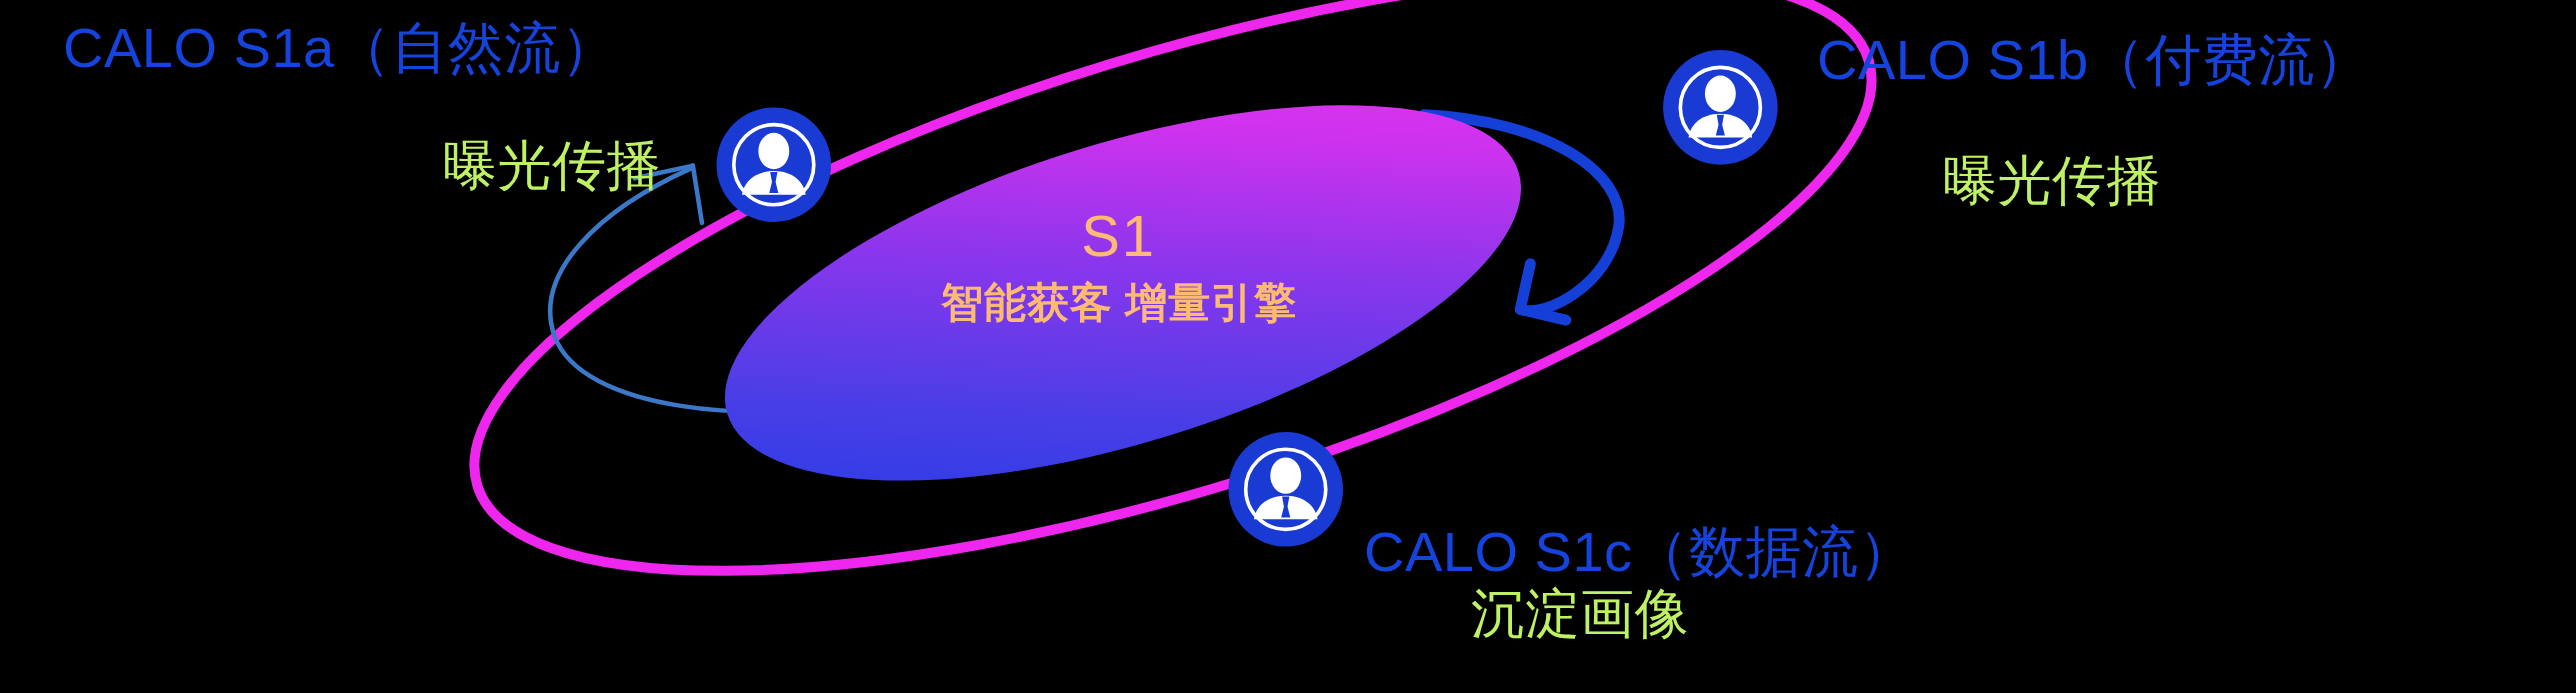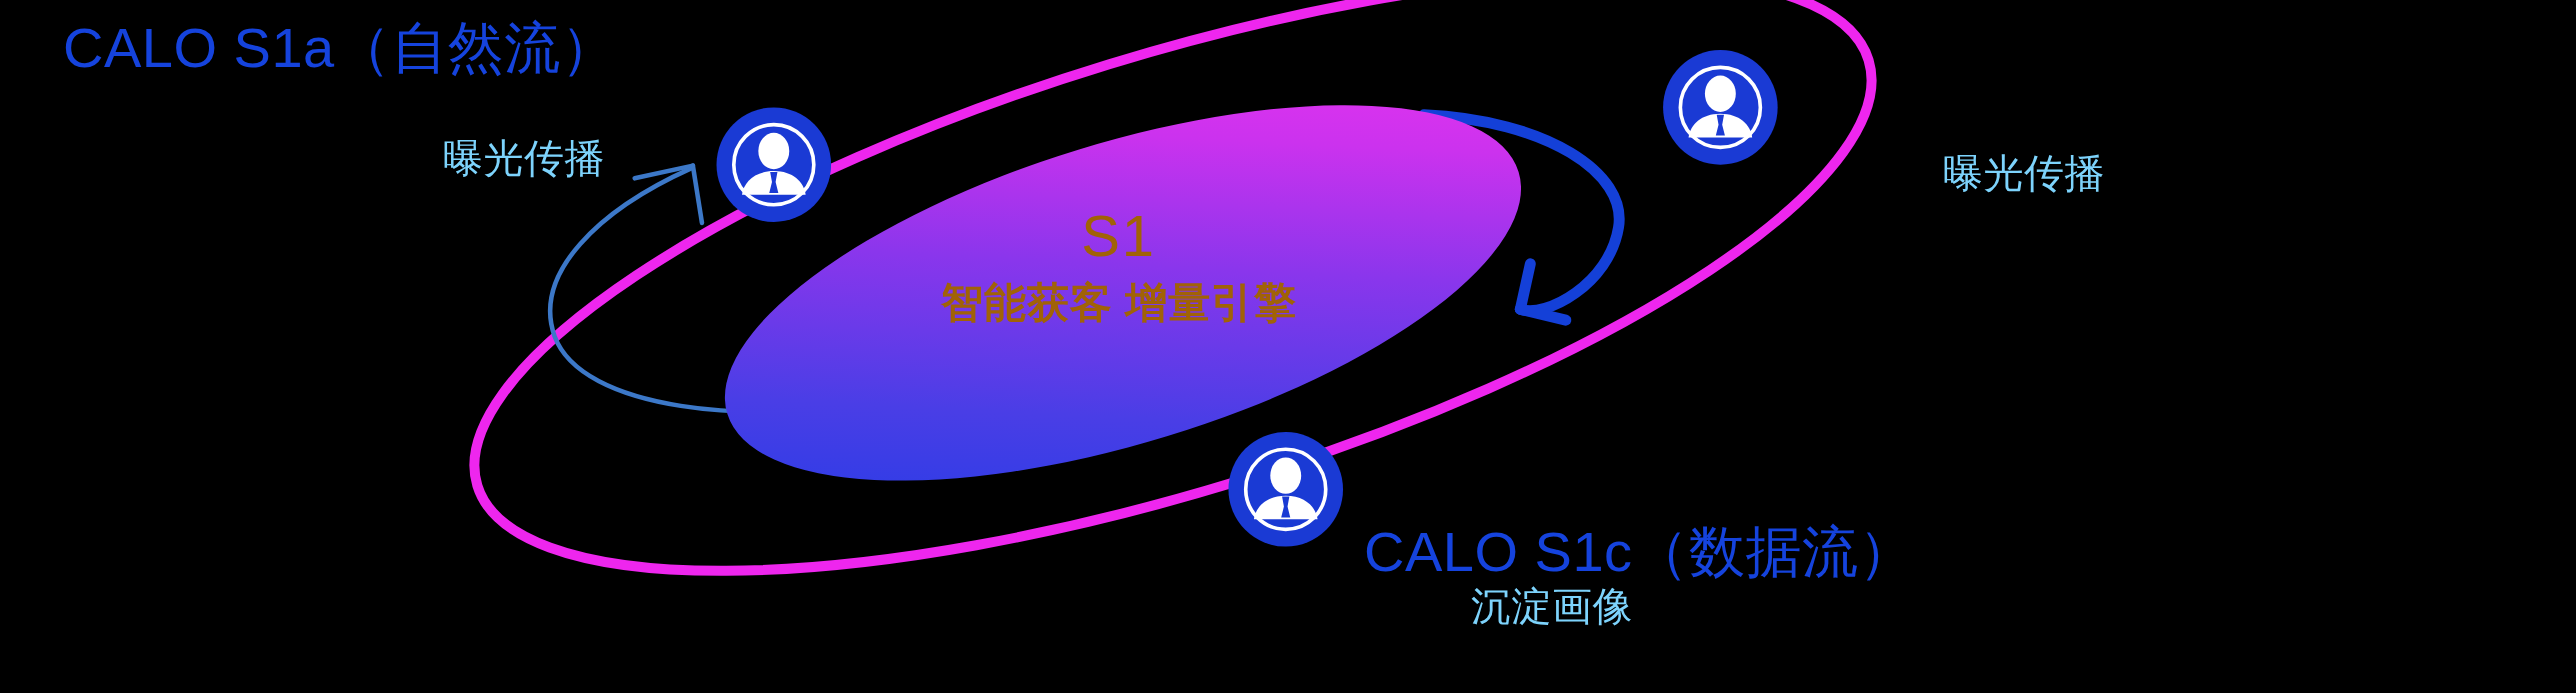--- a/index.html
+++ b/index.html
@@ -29,38 +29,38 @@
     white-space: nowrap;
     font-weight: 400;
     letter-spacing: 0.5px;
     line-height: 1;
   }
   .flow-title {
     color: #1543DD;
     font-size: 56px;
   }
   .flow-sub {
-    color: #7dd3fc;
-    font-size: 40px;
+    color: #bef264;
+    font-size: 54px;
   }
 
   #label-a-title { left: 63px;  top: 20px; }
   #label-a-sub   { left: 443px; top: 138px; }
 
   #label-b-title { left: 1817px; top: 32px; }
   #label-b-sub   { left: 1943px; top: 153px; }
 
   #label-c-title { left: 1364px; top: 480px; margin-top: 44px; }
   #label-c-sub   { left: 1471px; top: 586px; }
 
   
   .core-text {
     position: absolute;
     text-align: center;
-    color: #a16207;
+    color: #fdba74;
     white-space: nowrap;
     line-height: 1;
     pointer-events: none;
   }
   #core-heading {
     left: 964px;
     top: 207px;
     width: 309px;
     font-size: 58px;
     font-weight: 300;
@@ -152,19 +152,20 @@
       </g>
     </g>
   </svg>
 
   <div id="core-heading" class="core-text">S1</div>
   <div id="core-tagline" class="core-text">智能获客  增量引擎</div>
 
   <div id="label-a-title" class="flow-label flow-title">CALO S1a（自然流）</div>
   <div id="label-a-sub" class="flow-label flow-sub">曝光传播</div>
 
+  <div id="label-b-title" class="flow-label flow-title">CALO S1b（付费流）</div>
   <div id="label-b-sub" class="flow-label flow-sub">曝光传播</div>
 
   <div id="label-c-title" class="flow-label flow-title">CALO S1c（数据流）</div>
   <div id="label-c-sub" class="flow-label flow-sub">沉淀画像</div>
 
 </div>
 
 
 </body></html>

